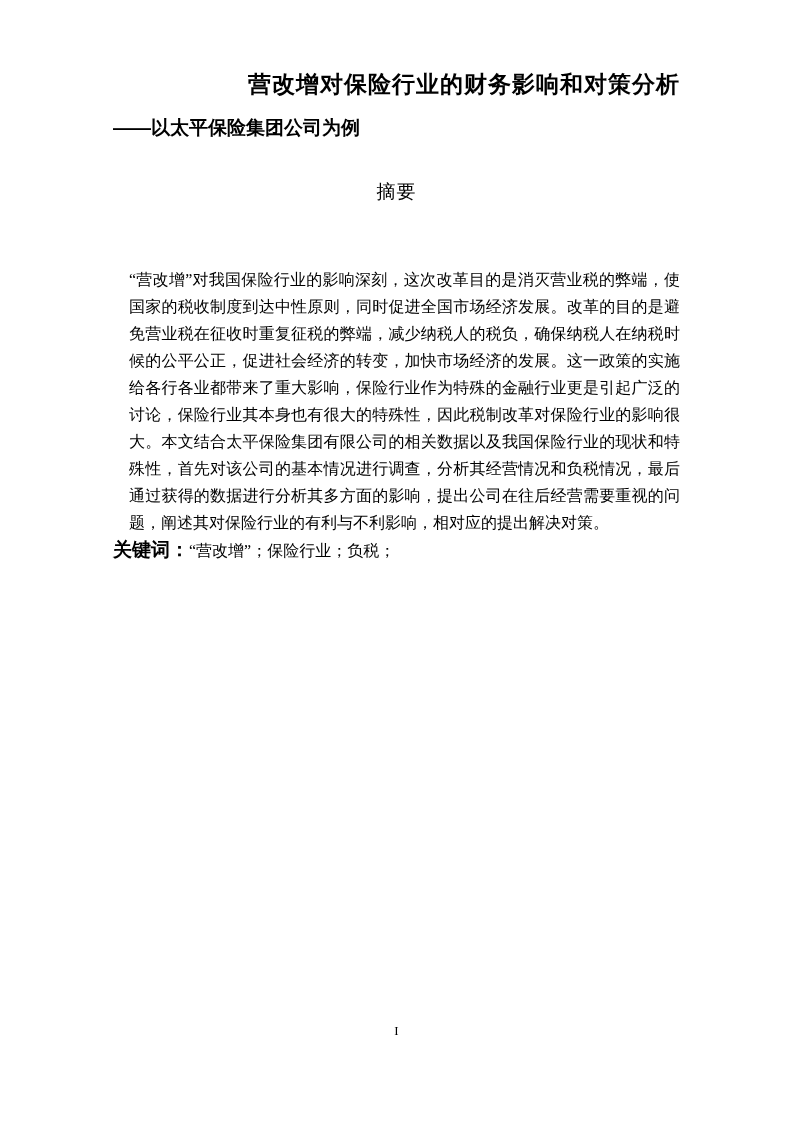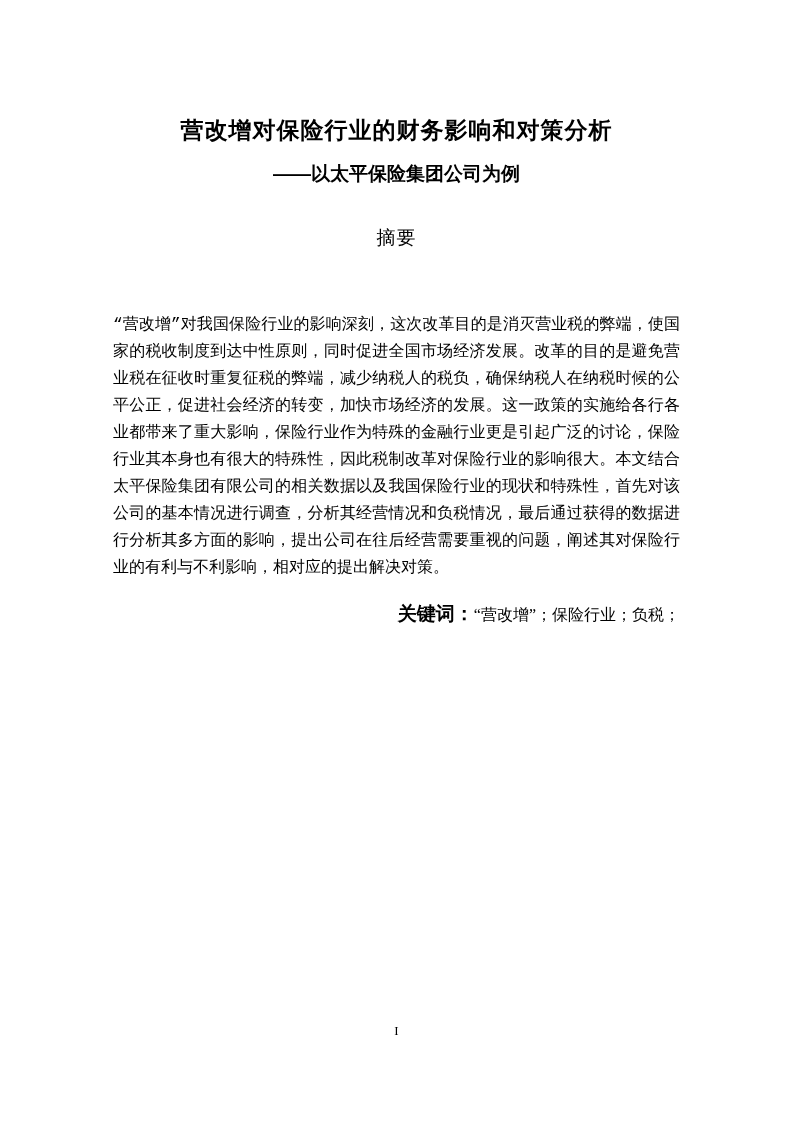--- a/index.html
+++ b/index.html
@@ -14,58 +14,56 @@
     color: #000000;
     font-family: "Liberation Serif", serif;
   }
   .content {
     position: absolute;
     left: 113px;
     top: 0;
     width: 567px;
   }
   .doc-title {
-    padding-top: 114px;
-    text-align: center;
+    padding-top: 68px;
+    text-align: right;
     font-family: "Liberation Sans", sans-serif;
     font-weight: bold;
     font-size: 23px;
     line-height: 32px;
     letter-spacing: 1px;
   }
   .doc-subtitle {
     margin-top: 14px;
-    text-align: center;
     font-family: "Liberation Sans", sans-serif;
     font-weight: bold;
     font-size: 19px;
     line-height: 28px;
   }
   .abstract-heading {
     margin-top: 36px;
     text-align: center;
     font-family: "Liberation Sans", sans-serif;
     font-weight: normal;
     font-size: 19px;
     line-height: 28px;
     letter-spacing: 1px;
   }
   .abstract-body {
     margin-top: 60px;
     font-size: 16px;
     line-height: 27px;
     text-align: justify;
     text-justify: inter-ideograph;
-    font-family: Liberation Mono, monospace;
+    font-family: Liberation Serif, serif;
+    margin-left: 16px;
   }
   .keywords-line {
-    margin-top: 18px;
     font-size: 16px;
     line-height: 28px;
-    text-align: right;
   }
   .keywords-label {
     font-family: "Liberation Sans", sans-serif;
     font-weight: bold;
     font-size: 19px;
   }
   .keywords-text {
     font-family: "Liberation Serif", serif;
     font-size: 16px;
   }

